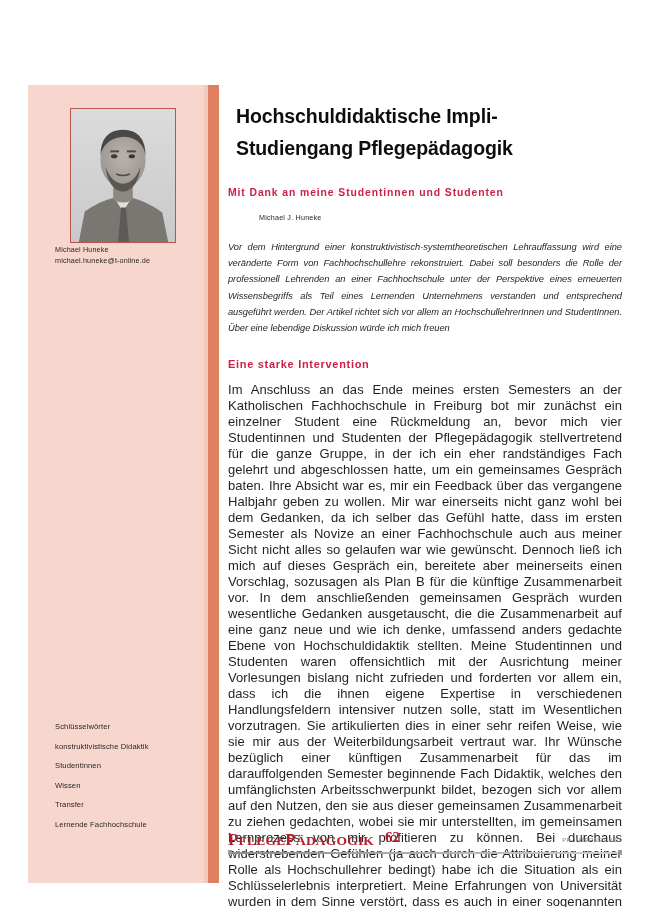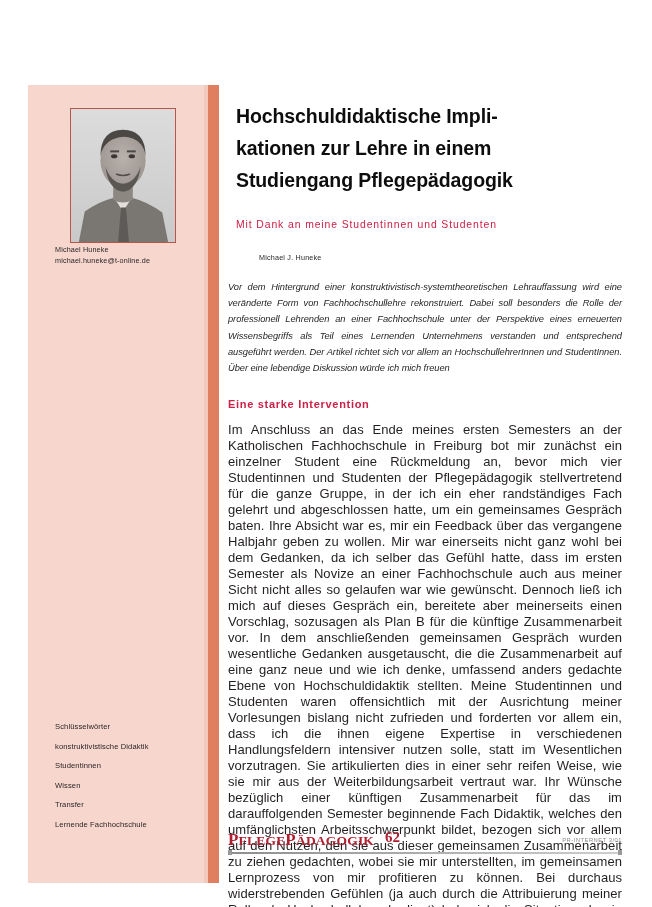--- a/index.html
+++ b/index.html
@@ -128,25 +128,25 @@
     right: 0;
     bottom: 4px;
     height: 6px;
     background: #e7b99c;
     opacity: 0.85;
     z-index: -1;
   }
 
   
   #subtitle {
-    margin: 8px;
+    margin: 0;
     position: relative;
     top: 22px;
     font-size: 10.4px;
-    font-weight: normal;
+    font-weight: bold;
     color: #cc2046;
     letter-spacing: 0.9px;
   }
 
   
   #byline {
     position: relative;
     top: 37px;
     font-size: 7.2px;
     color: #231f20;
@@ -303,21 +303,20 @@
     <div class="kw-item">konstruktivistische Didaktik</div>
     <div class="kw-item">Studentinnen</div>
     <div class="kw-item">Wissen</div>
     <div class="kw-item">Transfer</div>
     <div class="kw-item">Lernende Fachhochschule</div>
   </div>
 
   <div id="main-col">
     <h1 id="title">
       <span class="tline">Hochschuldidaktische Impli-</span>
-      <span class="tline">kationen zur Lehre in einem</span>
       <span class="tline">Studiengang Pflegepädagogik</span>
     </h1>
 
     <div id="subtitle">Mit Dank an meine Studentinnen und Studenten</div>
 
     <div id="byline">Michael J. Huneke</div>
 
     <div id="abstract">Vor dem Hintergrund einer konstruktivistisch-systemtheoretischen Lehrauffassung wird eine veränderte Form von Fachhochschullehre rekonstruiert. Dabei soll besonders die Rolle der professionell Lehrenden an einer Fachhochschule unter der Perspektive eines erneuerten Wissensbegriffs als Teil eines Lernenden Unternehmens verstanden und entsprechend ausgeführt werden. Der Artikel richtet sich vor allem an HochschullehrerInnen und StudentInnen. Über eine lebendige Diskussion würde ich mich freuen</div>
 
     <div id="section-heading">Eine starke Intervention</div>

